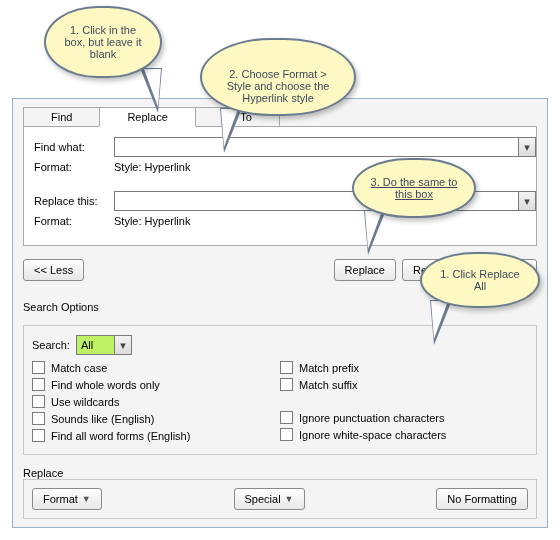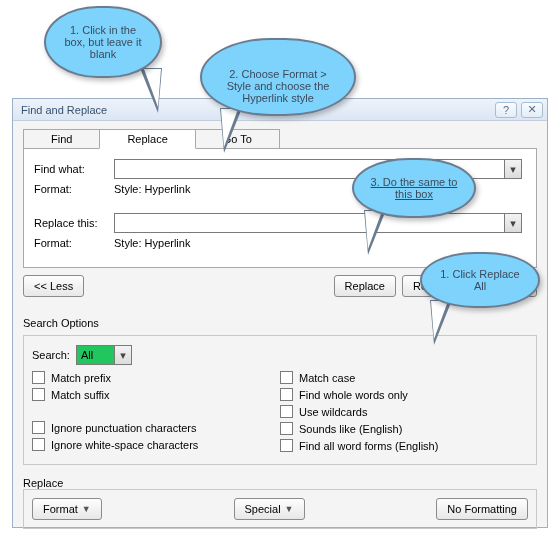--- a/index.html
+++ b/index.html
@@ -25,87 +25,78 @@
   .body { position: relative; padding: 0 10px; }
 
   .tabs { display: flex; margin-top: 8px; }
   .tab {
     padding: 3px 27px; border: 1px solid #a9a9a9; background: #f4f4f4;
     position: relative; margin-right: -1px;
   }
   .tab.active { background: #fff; border-bottom: 1px solid #fff; z-index: 2; }
   .tabpanel {
     border: 1px solid #a9a9a9; background: #fff; position: relative; top: -1px;
-    padding: 10px 14px 14px 10px;
+    padding: 10px 0 14px 10px;
   }
   .row { display: flex; align-items: center; margin-bottom: 4px; }
   .lbl { width: 80px; }
   .combo {
     flex: 1; height: 20px; border: 1px solid #7a7a7a; background: #fff; position: relative;
   }
   .combo .drop {
     position: absolute; right: 0; top: 0; width: 17px; height: 100%;
     border-left: 1px solid #7a7a7a; background: linear-gradient(#f3f3f3,#dcdcdc);
     display: flex; align-items: center; justify-content: center; color: #444;
   }
 
-  .btnrow { display: flex; margin-top: 6px; gap: 6px; }
+  .btnrow { display: flex; margin-top: 12px; gap: 6px; }
   .btn {
     height: 22px; padding: 0 10px; border: 1px solid #8b8b8b;
     background: linear-gradient(#fefefe,#e7e7e7); border-radius: 3px;
     display: flex; align-items: center; gap: 4px;
   }
   .sp { flex: 1; }
 
   .opts-title { margin-top: 20px; }
-  .optsbox { border: 1px solid #c8c8c8; border-top: none; position: relative; margin-top: 6px; padding: 10px 8px 8px 8px; }
+  .optsbox { border: 1px solid #c8c8c8; border-top: none; position: relative; margin-top: 12px; padding: 10px 8px 8px 8px; }
   .optsbox::before {
     content: ""; position: absolute; left: 0; right: 0; top: 0; border-top: 1px solid #c8c8c8;
   }
   .srow { display: flex; align-items: center; margin-bottom: 6px; gap: 6px; }
   .select {
-    width: 56px; height: 20px; border: 1px solid #7a7a7a; background: #22c55e; position: relative; padding-left: 4px; display:flex; align-items:center;
+    width: 56px; height: 20px; border: 1px solid #7a7a7a; background: #bef264; position: relative; padding-left: 4px; display:flex; align-items:center;
   }
   .select .drop { position: absolute; right:0; top:0; width:17px; height:100%; border-left:1px solid #7a7a7a; background:linear-gradient(#f3f3f3,#dcdcdc); display:flex;align-items:center;justify-content:center;color:#444;}
   .cols { display: flex; }
   .col { flex: 1; }
   .chk { display: flex; align-items: center; gap: 6px; margin-bottom: 4px; }
   .chkbox { width: 13px; height: 13px; border: 1px solid #7a7a7a; background: #fff; }
 
   .replgrp { margin-top: 12px; }
   .grpbox { border: 1px solid #c8c8c8; padding: 8px; display:flex; gap:8px;justify-content:space-between; }
 
   .callout {
-    position: absolute; background: #7dd3fc; border: 2px solid #6b7c91;
+    position: absolute; background: #fef9c3; border: 2px solid #6b7c91;
     border-radius: 50% / 55%; padding: 10px 14px; text-align: center;
     color: #3c4a5c; box-shadow: 2px 3px 5px rgba(0,0,0,0.25); z-index: 50;
     display:flex;align-items:center;justify-content:center;
   }
   .tail {
     position: absolute; width: 0; height: 0; z-index: 49;
   }
   .tail.dr { border-left: 18px solid transparent; border-top: 45px solid #6b7c91; border-right: 4px solid transparent; }
   .tail.dr::after { content:""; position:absolute; left:-14px; top:-44px; border-left:14px solid transparent; border-top:38px solid #fff; border-right:3px solid transparent; }
   .tail.dl { border-right: 18px solid transparent; border-top: 45px solid #6b7c91; border-left: 4px solid transparent; }
   .tail.dl::after { content:""; position:absolute; right:-14px; top:-44px; border-right:14px solid transparent; border-top:38px solid #fff; border-left:3px solid transparent; }
   .caret { font-size: 9px; color:#555; }
 </style>
 </head>
 <body>
 
 <div class="dialog">
-  <div class="titlebar">
-    <span class="title">Find and Replace</span>
-    <div class="tb-btn">
-        <span>?</span>
-      </div>
-    <div class="tb-btn">
-        <span>✕</span>
-      </div>
-  </div>
   <div class="body">
     <div class="tabs">
       <div class="tab"><span>Find</span></div>
       <div class="tab active"><span>Replace</span></div>
       <div class="tab"><span>Go To</span></div>
     </div>
     <div class="tabpanel">
       <div class="row">
         <span class="lbl">Find what:</span>
         <div class="combo">
@@ -151,56 +142,56 @@
         <span>Search:</span>
         <div class="select">
           <span>All</span>
           <div class="drop">▾</div>
         </div>
       </div>
       <div class="cols">
         <div class="col">
           <div class="chk">
               <div class="chkbox"></div>
+              <span>Match case</span>
+            </div>
+          <div class="chk">
+              <div class="chkbox"></div>
+              <span>Find whole words only</span>
+            </div>
+          <div class="chk">
+              <div class="chkbox"></div>
+              <span>Use wildcards</span>
+            </div>
+          <div class="chk">
+              <div class="chkbox"></div>
+              <span>Sounds like (English)</span>
+            </div>
+          <div class="chk">
+              <div class="chkbox"></div>
+              <span>Find all word forms (English)</span>
+            </div>
+        </div>
+        <div class="col">
+          <div class="chk">
+              <div class="chkbox"></div>
               <span>Match prefix</span>
             </div>
           <div class="chk">
               <div class="chkbox"></div>
               <span>Match suffix</span>
             </div>
           <div style="height:16px"></div>
           <div class="chk">
               <div class="chkbox"></div>
               <span>Ignore punctuation characters</span>
             </div>
           <div class="chk">
               <div class="chkbox"></div>
               <span>Ignore white-space characters</span>
-            </div>
-        </div>
-        <div class="col">
-          <div class="chk">
-              <div class="chkbox"></div>
-              <span>Match case</span>
-            </div>
-          <div class="chk">
-              <div class="chkbox"></div>
-              <span>Find whole words only</span>
-            </div>
-          <div class="chk">
-              <div class="chkbox"></div>
-              <span>Use wildcards</span>
-            </div>
-          <div class="chk">
-              <div class="chkbox"></div>
-              <span>Sounds like (English)</span>
-            </div>
-          <div class="chk">
-              <div class="chkbox"></div>
-              <span>Find all word forms (English)</span>
             </div>
         </div>
       </div>
     </div>
 
     <div class="replgrp">
       <div>Replace</div>
       <div class="grpbox">
         <div class="btn">
             <span>Format</span>

